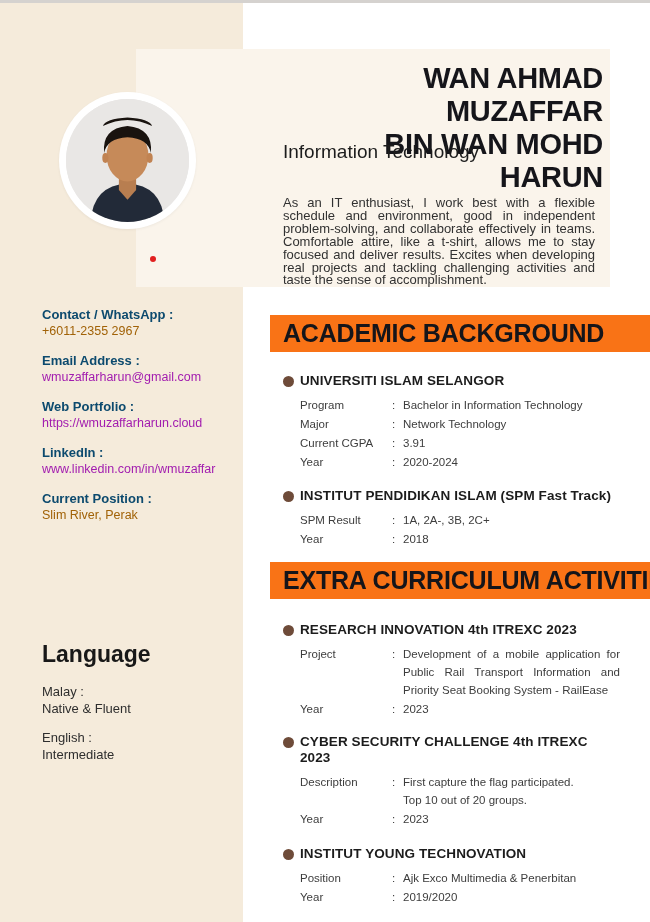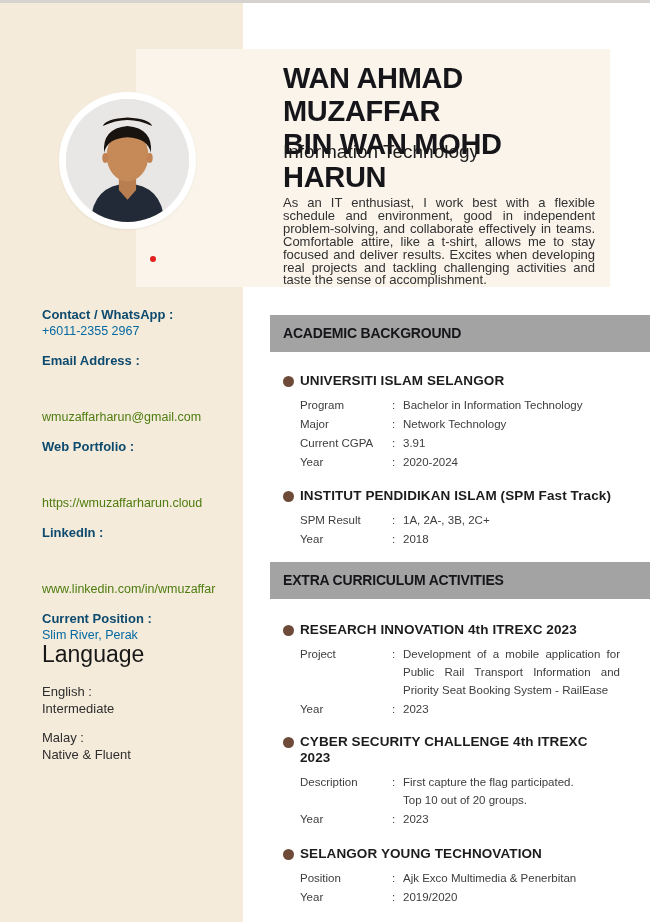--- a/index.html
+++ b/index.html
@@ -7,39 +7,39 @@
   .page{position:relative;width:650px;height:922px;background:#ffffff;overflow:hidden;}
   .top-line{position:absolute;left:0;top:0;width:650px;height:3px;background:#d5d2cf;}
   .sidebar{position:absolute;left:0;top:3px;width:243px;height:919px;background:#f5ebdb;}
   .header-card{position:absolute;left:136px;top:49px;width:474px;height:238px;background:#faf4eb;}
   .photo-ring{position:absolute;left:59px;top:92px;width:137px;height:137px;border-radius:50%;background:#ffffff;box-shadow:0 1px 3px rgba(0,0,0,0.05);}
   .photo-inner{position:absolute;left:7px;top:7px;width:123px;height:123px;border-radius:50%;overflow:hidden;background:#e9e7e5;}
   .photo-inner svg{display:block;width:100%;height:100%;}
   .red-dot{position:absolute;left:150px;top:256px;width:6px;height:6px;border-radius:50%;background:#e11f1f;}
 
   .name-block{position:absolute;left:283px;top:62px;width:320px;color:#15151a;}
-  .name-line{font-size:29px;font-weight:800;line-height:33px;letter-spacing:-0.3px;}
+  .name-line{font-size:29px;font-weight:800;line-height:33px;letter-spacing:-0.3px;text-align:right;}
   .subtitle{position:absolute;left:283px;top:141px;font-size:19px;font-weight:400;color:#1c1c1c;text-align:center;}
   .summary{position:absolute;left:283px;top:184px;width:312px;font-size:13px;line-height:12.9px;color:#313131;text-align:justify;}
 
   .contact{position:absolute;left:42px;top:303px;width:195px;}
   .cgroup{margin-bottom:12px;}
   .clabel{font-size:13px;font-weight:700;color:#0c4a6e;line-height:17px;}
-  .cvalue{font-size:12.5px;color:#0369a1;line-height:17px;}
-  .link-like{color:#4d7c0f;text-decoration:none;margin-top:40px;}
+  .cvalue{font-size:12.5px;color:#a16207;line-height:17px;}
+  .link-like{color:#a21caf;text-decoration:none;}
 
   .language{position:absolute;left:42px;top:638px;width:195px;}
-  .lang-title{margin:0;font-size:23px;font-weight:400;color:#181818;line-height:26px;}
+  .lang-title{margin:0;font-size:23px;font-weight:700;color:#181818;line-height:26px;}
   .lang-items{margin-top:16px;}
   .lang-item{margin-bottom:12px;}
   .lang-name{font-size:13px;color:#2e2e2e;line-height:17px;}
   .lang-level{font-size:13px;color:#2e2e2e;line-height:17px;}
 
   .main{position:absolute;left:270px;top:315px;width:380px;}
-  .band{width:380px;height:37px;background:#a3a3a3;line-height:37px;padding-left:13px;box-sizing:border-box;font-size:14px;font-weight:800;color:#15151a;letter-spacing:-0.2px;white-space:nowrap;}
+  .band{width:380px;height:37px;background:#f97316;line-height:37px;padding-left:13px;box-sizing:border-box;font-size:25px;font-weight:800;color:#15151a;letter-spacing:-0.2px;white-space:nowrap;}
   .entries{margin-left:13px;width:337px;}
   .entry{position:relative;padding-left:17px;}
   .m21{margin-top:21px}.m17{margin-top:17px}.m23{margin-top:23px}.m16{margin-top:16px}.m18{margin-top:18px}
   .band2{margin-top:14px;}
   .bullet{position:absolute;left:0;top:3px;width:11px;height:11px;border-radius:50%;background:#6e4b39;}
   .etitle{margin:0;font-size:13.5px;font-weight:600;color:#1c1c1c;line-height:16px;letter-spacing:0.1px;}
   .rows{margin-top:7px;}
   .row{display:flex;font-size:11.5px;line-height:18px;color:#3d3d3d;}
   .row + .row{margin-top:1px;}
   .rlabel{width:92px;flex:0 0 92px;}
@@ -73,26 +73,26 @@
       <div class="cgroup">
         <div class="clabel">Current Position :</div>
         <div class="cvalue">Slim River, Perak</div>
       </div>
     </div>
 
     <div class="language">
       <h2 class="lang-title">Language</h2>
       <div class="lang-items">
         <div class="lang-item">
+          <div class="lang-name">Malay :</div>
+          <div class="lang-level">Native &amp; Fluent</div>
+        </div>
+        <div class="lang-item">
           <div class="lang-name">English :</div>
           <div class="lang-level">Intermediate</div>
-        </div>
-        <div class="lang-item">
-          <div class="lang-name">Malay :</div>
-          <div class="lang-level">Native &amp; Fluent</div>
         </div>
       </div>
     </div>
   </aside>
 
   <section class="header-card"></section>
 
   <div class="photo-ring">
     <div class="photo-inner">
       <svg viewBox="0 0 100 100">
@@ -199,21 +199,21 @@
           <div class="row">
             <span class="rlabel">Year</span>
             <span class="rcolon">:</span>
             <span class="rvalue">2023</span>
           </div>
         </div>
       </article>
 
       <article class="entry m18">
         <span class="bullet"></span>
-        <h3 class="etitle">SELANGOR YOUNG TECHNOVATION</h3>
+        <h3 class="etitle">INSTITUT YOUNG TECHNOVATION</h3>
         <div class="rows">
           <div class="row">
             <span class="rlabel">Position</span>
             <span class="rcolon">:</span>
             <span class="rvalue">Ajk Exco Multimedia &amp; Penerbitan</span>
           </div>
           <div class="row">
             <span class="rlabel">Year</span>
             <span class="rcolon">:</span>
             <span class="rvalue">2019/2020</span>

